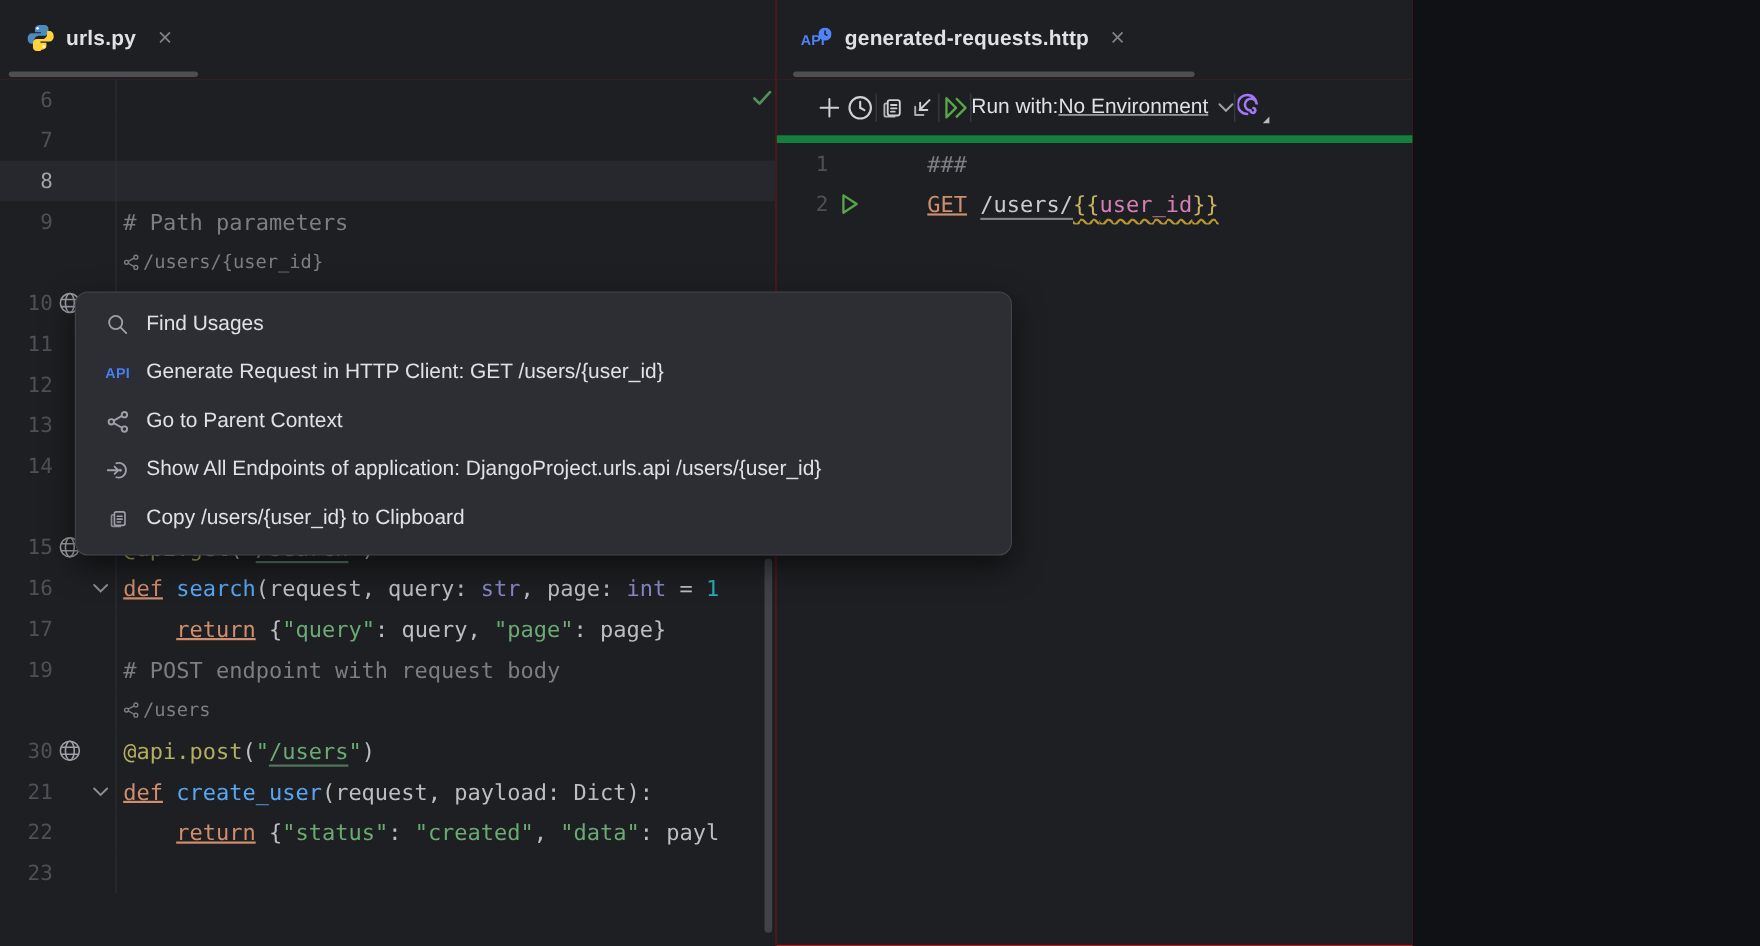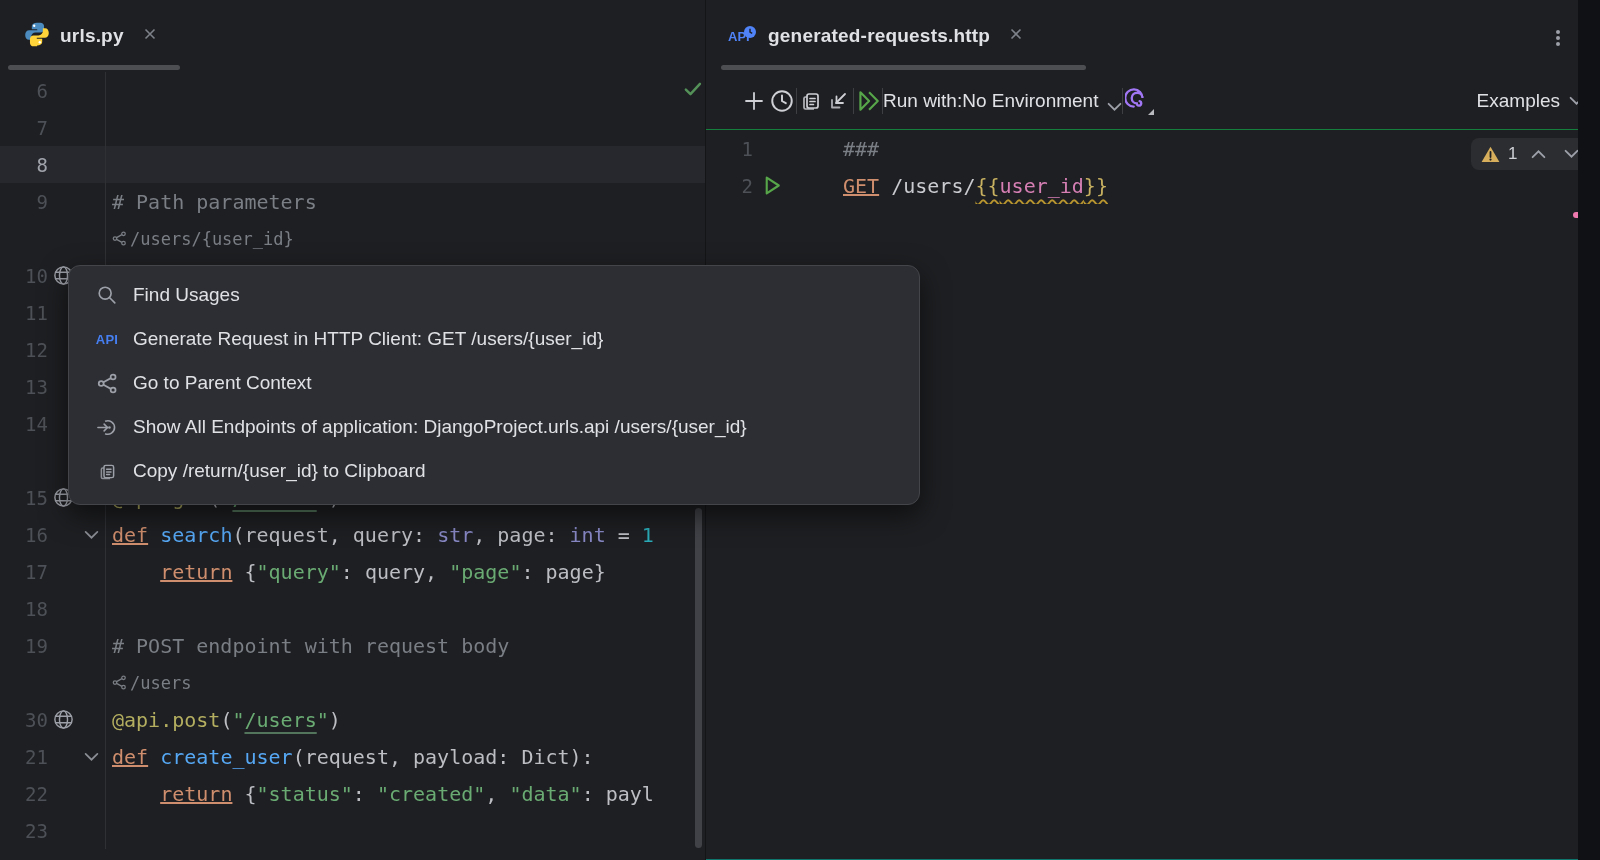--- a/index.html
+++ b/index.html
@@ -1,38 +1,38 @@
 <!DOCTYPE html>
 <html><head>
 <meta charset="utf-8">
 <style>
   * { margin:0; padding:0; box-sizing:border-box; }
   html,body { background:#101114; }
   .app {
-    position:relative; width:1578px; height:860px; overflow:hidden;
-    background:#0f766e; font-family:"Liberation Sans", sans-serif; color:#dfe1e5;
+    position:relative; width:1284px; height:860px; overflow:hidden;
+    background:#b91c1c; font-family:"Liberation Sans", sans-serif; color:#dfe1e5;
   }
   .pane { position:absolute; top:0; height:860px; overflow:hidden; }
   .pane.left  { left:0; width:705px; }
   .pane.right { left:705px; width:895px; border-left:1px solid #141517; }
 
   
   .tabbar { position:relative; height:72px; background:#1e1f22; }
   .tab { position:absolute; top:0; height:72px; display:flex; align-items:center; gap:10px; cursor:default; }
   .tab .tab-label { font-size:19px; font-weight:600; color:#dfe1e5; letter-spacing:.2px; }
   .tab .close-x { margin-left:8px; }
   .tab-underline { position:absolute; height:5px; border-radius:3px; background:#4c4e52; top:65px; }
 
   
   .toolbar { position:relative; height:58px; display:flex; align-items:center; gap:0;
-             padding-left:34px; padding-right:16px; border-bottom:1px solid #15803d; background:#1e1f22; }
+             padding-left:34px; padding-right:16px; border-bottom:7px solid #15803d; background:#1e1f22; }
   .tb-sep { width:1px; height:26px; background:#3d3f43; }
   .tb-btn { display:flex; align-items:center; justify-content:center; width:28px; height:28px; }
   .tb-text { font-size:19px; color:#dfe1e5; }
-  .tb-select { display:flex; align-items:flex-end; gap:9px; }
+  .tb-select { display:flex; align-items:center; gap:9px;text-decoration:underline; }
   .examples-group { margin-left:auto; display:flex; align-items:center; gap:9px; }
   .ai-btn { position:relative; width:32px; height:32px; display:flex; align-items:center; justify-content:center; }
   .ai-corner { position:absolute; right:1px; bottom:2px; width:0; height:0;
                border-left:6px solid transparent; border-bottom:6px solid #b8bac0; }
 
   
   .editor { position:relative; background:#1e1f22; font-family:"DejaVu Sans Mono", monospace; }
   #left-editor  { height:788px; }
   #right-editor { height:729px; }
   .row { position:relative; height:37px; display:flex; align-items:center; white-space:pre;
@@ -53,21 +53,21 @@
   
   .tk-com { color:#7a7e85; }
   .tk-kw  { color:#cf8e6d;text-decoration:underline; }
   .tk-fn  { color:#56a8f5; }
   .tk-str { color:#6aab73; }
   .tk-stru{ color:#6aab73; text-decoration:underline; text-underline-offset:5px; text-decoration-color:#53755c; }
   .tk-dec { color:#b3ae60; }
   .tk-typ { color:#8888c6; }
   .tk-num { color:#2aacb8; }
   .tk-pl  { color:#bcbec4; }
-  .tk-url { color:#c9cbd0; text-underline-offset:5px; text-decoration-color:#7c8087; }
+  .tk-url { color:#c9cbd0; text-decoration:underline; text-underline-offset:5px; text-decoration-color:#7c8087; }
   .tk-brace { color:#c8b161; }
   .tk-var { color:#d57fb4; }
   .tk-wavy { text-decoration-line:underline; text-decoration-style:wavy; text-decoration-color:#b8952e;
              text-underline-offset:6px; text-decoration-skip-ink:none; }
   .tk-urlbox { color:#c9cbd0; background:#5c3238; border:2px solid #3574f0; border-radius:2px;
                padding:3px 2px; text-decoration:underline; text-underline-offset:5px; text-decoration-color:#8a8d93; }
 
   
   .check-ok { position:absolute; left:682px; top:6px; }
   .v-scrollbar { position:absolute; right:3px; top:436px; width:7px; height:340px; background:#47494e; border-radius:4px; opacity:.85; }
@@ -148,21 +148,20 @@
           <div class="row"><span class="lnum"></span><span class="gslot g1"></span><span class="gslot g2"></span><span class="codearea"></span></div>
           <div class="row"><span class="lnum">15</span><span class="gslot g1"><svg width="23" height="23" viewBox="0 0 24 24" fill="none" stroke="#9da0a8" stroke-width="1.5">
                 <circle cx="12" cy="12" r="9"></circle>
                 <ellipse cx="12" cy="12" rx="4.2" ry="9"></ellipse>
                 <path d="M3.6 8.6h16.8M3.6 15.4h16.8"></path>
               </svg></span><span class="gslot g2"></span><span class="codearea"><span class="tk-dec">@api.get</span><span class="tk-pl">(</span><span class="tk-str">"</span><span class="tk-stru">/search</span><span class="tk-str">"</span><span class="tk-pl">)</span></span></div>
           <div class="row"><span class="lnum">16</span><span class="gslot g1"></span><span class="gslot g2"><svg width="15" height="10" viewBox="0 0 14 9">
                 <path fill="none" stroke="#8b8e95" stroke-width="1.6" stroke-linecap="round" d="M1.5 1.5L7 7l5.5-5.5"></path>
               </svg></span><span class="codearea"><span class="tk-kw">def</span><span class="tk-pl"> </span><span class="tk-fn">search</span><span class="tk-pl">(request, query: </span><span class="tk-typ">str</span><span class="tk-pl">, page: </span><span class="tk-typ">int</span><span class="tk-pl"> = </span><span class="tk-num">1</span></span></div>
           <div class="row"><span class="lnum">17</span><span class="gslot g1"></span><span class="gslot g2"></span><span class="codearea"><span class="tk-pl">    </span><span class="tk-kw">return</span><span class="tk-pl"> {</span><span class="tk-str">"query"</span><span class="tk-pl">: query, </span><span class="tk-str">"page"</span><span class="tk-pl">: page}</span></span></div>
-          <div class="row"><span class="lnum">18</span><span class="gslot g1"></span><span class="gslot g2"></span><span class="codearea"></span></div>
           <div class="row"><span class="lnum">19</span><span class="gslot g1"></span><span class="gslot g2"></span><span class="codearea"><span class="tk-com"># POST endpoint with request body</span></span></div>
           <div class="row"><span class="lnum"></span><span class="gslot g1"></span><span class="gslot g2"></span><span class="codearea"><span class="inlay"><svg width="15" height="15" viewBox="0 0 18 18" fill="none" stroke="#7a7e85" stroke-width="1.5">
                   <circle cx="3.6" cy="9" r="2.1"></circle>
                   <circle cx="13.8" cy="3.4" r="2.1"></circle>
                   <circle cx="13.8" cy="14.6" r="2.1"></circle>
                   <path d="M5.5 8l6.4-3.6M5.5 10l6.4 3.6"></path>
                 </svg><span>/users</span></span></span></div>
           <div class="row"><span class="lnum">30</span><span class="gslot g1"><svg width="23" height="23" viewBox="0 0 24 24" fill="none" stroke="#9da0a8" stroke-width="1.5">
                 <circle cx="12" cy="12" r="9"></circle>
                 <ellipse cx="12" cy="12" rx="4.2" ry="9"></ellipse>
@@ -330,17 +329,17 @@
         <span>Show All Endpoints of application: DjangoProject.urls.api /users/{user_id}</span>
       </div>
       <div class="popup-item">
         <span class="pi-icon">
           <svg width="21" height="21" viewBox="0 0 24 24" fill="none" stroke="#9da0a8" stroke-width="1.7">
             <rect x="8" y="5" width="11" height="14" rx="2"></rect>
             <path d="M8 8H6.5A1.5 1.5 0 0 0 5 9.5v9A1.5 1.5 0 0 0 6.5 20H15" opacity=".85"></path>
             <path stroke-linecap="round" d="M11 9.5h5M11 12.5h5M11 15.5h3.4"></path>
           </svg>
         </span>
-        <span>Copy /return/{user_id} to Clipboard</span>
+        <span>Copy /users/{user_id} to Clipboard</span>
       </div>
     </div>
 
 </div>
 
 </body></html>

